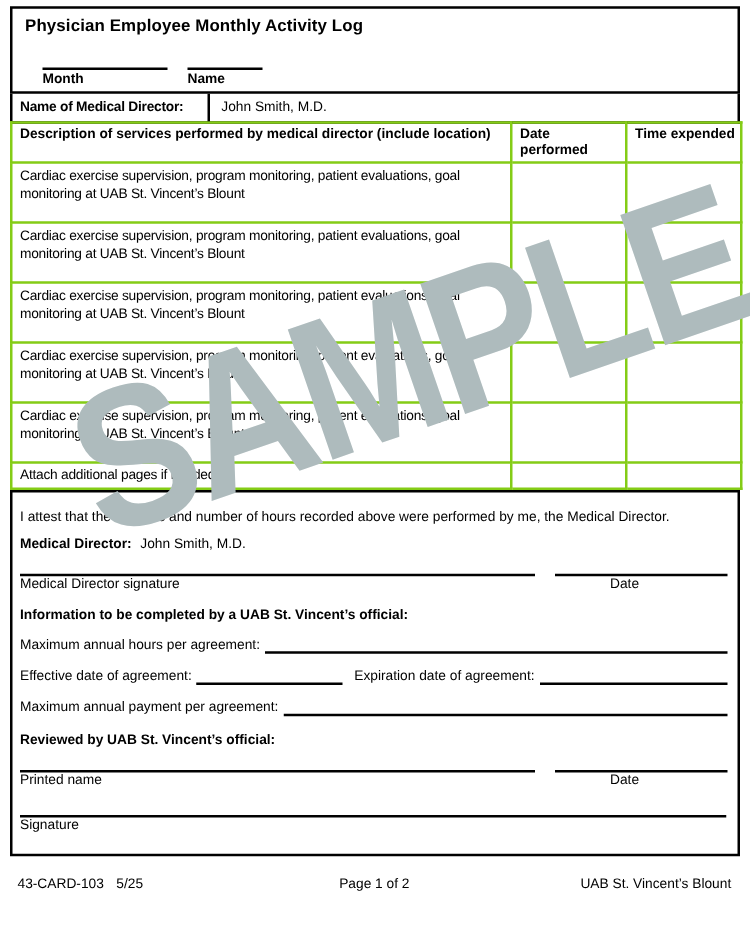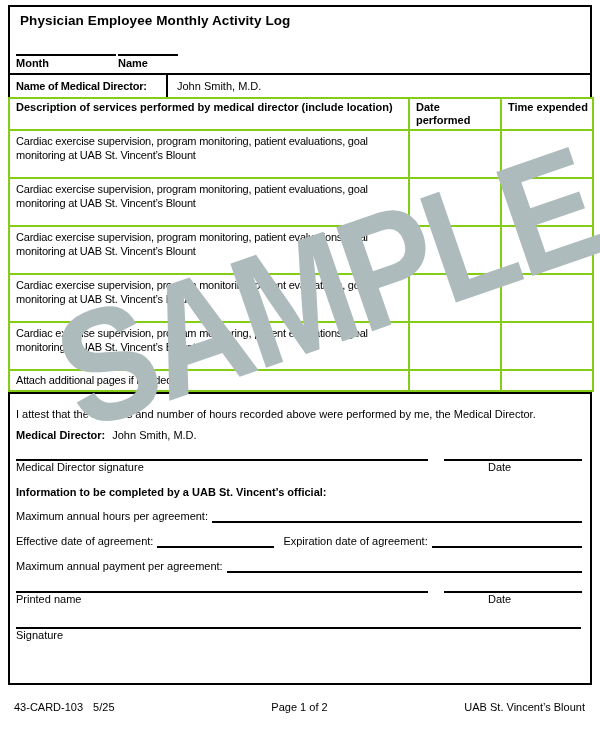--- a/index.html
+++ b/index.html
@@ -7,21 +7,21 @@
   body {
     font-family:"Liberation Sans","DejaVu Sans",sans-serif;
     font-size:11px; color:#000;
     position:relative;
   }
   .page { position:absolute; left:8px; top:5px; width:584px; }
 
   
   .top-box { border:2px solid #000; height:70px; position:relative; }
   .title { font-size:13.5px; font-weight:bold; padding:6px 0 0 10px; letter-spacing:0.1px; }
-  .my-row { position:absolute; left:6px; bottom:4px; display:flex; gap:2px; }
+  .my-row { position:absolute; left:24px; bottom:4px; display:flex; gap:16px; }
   .my-field { display:flex; flex-direction:column; }
   .my-line { border-bottom:2px solid #000; height:11px; }
   .my-line.month { width:100px; }
   .my-line.year  { width:60px; }
   .my-label { font-weight:bold; padding-top:1px; }
 
   
   .info-row { border:2px solid #000; border-top:none; height:24px; display:flex; }
   .info-label { width:158px; border-right:2px solid #000; font-weight:bold; padding:5px 0 0 6px; letter-spacing:-0.2px; }
   .info-value { padding:5px 0 0 9px; }
@@ -177,20 +177,21 @@
       <span class="fill fill-fixed"></span>
       <span class="second-label">Expiration date of agreement:</span>
       <span class="fill fill-grow"></span>
     </div>
 
     <div class="agree-row">
       <span>Maximum annual payment per agreement:</span>
       <span class="fill fill-grow"></span>
     </div>
 
+    <div class="section-heading">Reviewed by UAB St. Vincent’s official:</div>
 
     <div class="sig-row">
       <div class="line line-long"></div>
       <div class="sig-gap"></div>
       <div class="line line-short"></div>
     </div>
     <div class="sig-labels">
       <div class="left">Printed name</div>
       <div>Date</div>
     </div>

